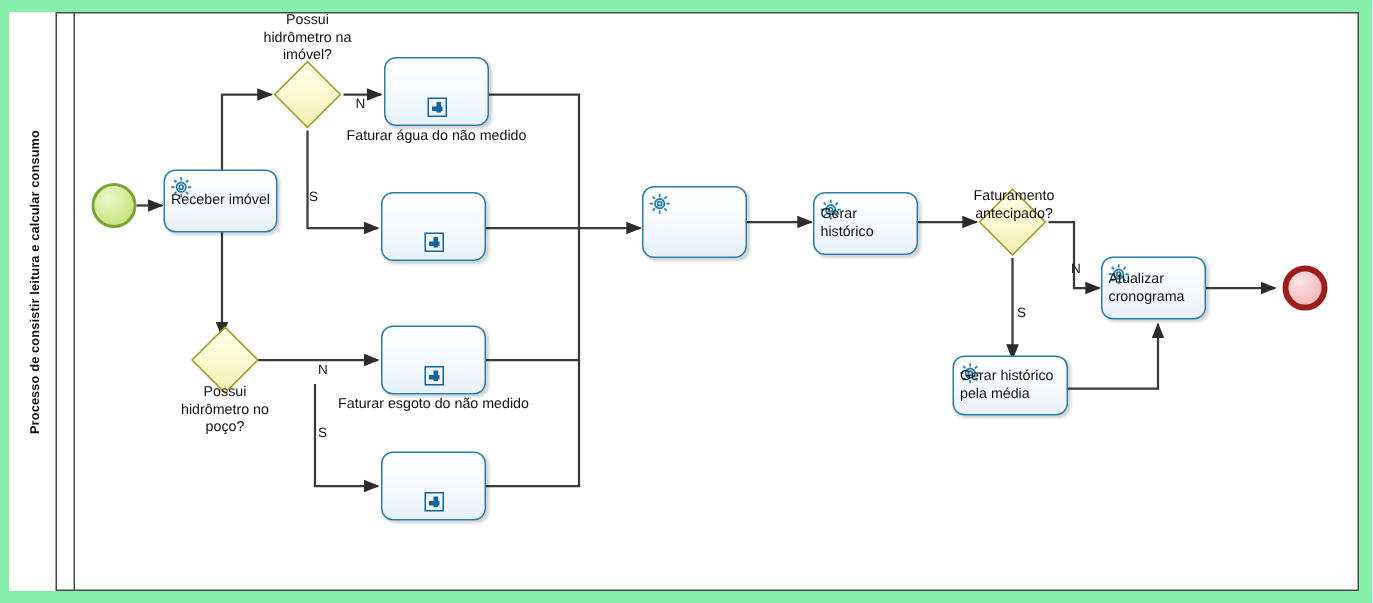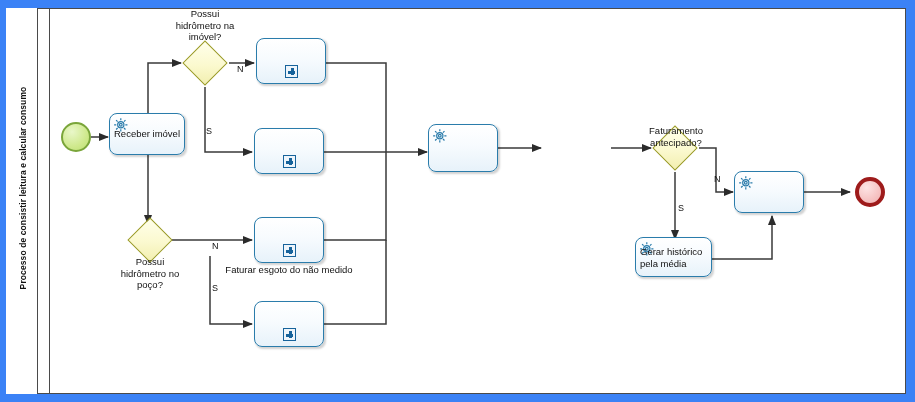--- a/index.html
+++ b/index.html
@@ -1,17 +1,17 @@
 <!DOCTYPE html>
 <html><head>
 <meta charset="utf-8">
 <style>
   html,body{margin:0;padding:0;background:#ffffff;}
   body{font-family:"Liberation Sans",sans-serif;}
-  #canvas{position:relative;width:915px;height:402px;background:#3b82f6;overflow:hidden;}
+  #canvas{position:relative;width:915px;height:402px;background:#86efac;overflow:hidden;}
 
   
   .pool{position:absolute;left:6px;top:8px;width:900px;height:386px;border:1px solid #4a4a4a;background:#ffffff;box-sizing:border-box;}
   .lane-header{position:absolute;left:6px;top:8px;width:32px;height:386px;border-right:1px solid #4a4a4a;box-sizing:border-box;background:#ffffff;}
   .lane-title{position:absolute;left:-170px;top:175px;width:374px;text-align:center;
     transform:rotate(-90deg);font-size:8.5px;font-weight:bold;color:#111;letter-spacing:.1px;white-space:nowrap;}
   .lane-divider{position:absolute;left:49px;top:8px;width:0;height:386px;border-left:1px solid #4a4a4a;}
 
   
   svg.wires{position:absolute;left:0;top:0;width:915px;height:402px;pointer-events:none;}
@@ -143,20 +143,21 @@
         <circle cx="11" cy="11" r="1.9"></circle>
         <path d="M11 1.6v3M11 17.4v3M1.6 11h3M17.4 11h3M4.4 4.4l2.1 2.1M15.5 15.5l2.1 2.1M17.6 4.4l-2.1 2.1M6.5 15.5l-2.1 2.1"></path>
       </g>
     </svg>
     <div class="task-label">Receber imóvel</div>
   </div>
 
   <div class="task" style="left:256px;top:38px;width:70px;height:46px;">
     <div class="plus-marker" style="left:28px;top:26px;"></div>
   </div>
+  <div class="sub-label" style="left:196px;top:85px;width:190px;">Faturar água do não medido</div>
 
   <div class="task" style="left:254px;top:128px;width:70px;height:46px;">
     <div class="plus-marker" style="left:28px;top:26px;"></div>
   </div>
 
   <div class="task" style="left:254px;top:217px;width:70px;height:46px;">
     <div class="plus-marker" style="left:28px;top:26px;"></div>
   </div>
   <div class="sub-label" style="left:194px;top:264px;width:190px;">Faturar esgoto do não medido</div>
 
@@ -167,20 +168,33 @@
   <div class="task" style="left:428px;top:124px;width:70px;height:48px;">
     <svg class="gear" viewBox="0 0 24 24">
       <g fill="none" stroke="#2a7cab" stroke-width="1.7">
         <circle cx="11" cy="11" r="4.4"></circle>
         <circle cx="11" cy="11" r="1.9"></circle>
         <path d="M11 1.6v3M11 17.4v3M1.6 11h3M17.4 11h3M4.4 4.4l2.1 2.1M15.5 15.5l2.1 2.1M17.6 4.4l-2.1 2.1M6.5 15.5l-2.1 2.1"></path>
       </g>
     </svg>
   </div>
 
+  <div class="task" style="left:542px;top:128px;width:70px;height:42px;">
+    <svg class="gear" viewBox="0 0 24 24">
+      <g fill="none" stroke="#2a7cab" stroke-width="1.7">
+        <circle cx="11" cy="11" r="4.4"></circle>
+        <circle cx="11" cy="11" r="1.9"></circle>
+        <path d="M11 1.6v3M11 17.4v3M1.6 11h3M17.4 11h3M4.4 4.4l2.1 2.1M15.5 15.5l2.1 2.1M17.6 4.4l-2.1 2.1M6.5 15.5l-2.1 2.1"></path>
+      </g>
+    </svg>
+    <div class="task-label">
+      <div>Gerar</div>
+      <div>histórico</div>
+    </div>
+  </div>
 
   <div class="task" style="left:635px;top:237px;width:77px;height:40px;">
     <svg class="gear" viewBox="0 0 24 24">
       <g fill="none" stroke="#2a7cab" stroke-width="1.7">
         <circle cx="11" cy="11" r="4.4"></circle>
         <circle cx="11" cy="11" r="1.9"></circle>
         <path d="M11 1.6v3M11 17.4v3M1.6 11h3M17.4 11h3M4.4 4.4l2.1 2.1M15.5 15.5l2.1 2.1M17.6 4.4l-2.1 2.1M6.5 15.5l-2.1 2.1"></path>
       </g>
     </svg>
     <div class="task-label">
@@ -190,15 +204,19 @@
   </div>
 
   <div class="task" style="left:734px;top:171px;width:70px;height:42px;">
     <svg class="gear" viewBox="0 0 24 24">
       <g fill="none" stroke="#2a7cab" stroke-width="1.7">
         <circle cx="11" cy="11" r="4.4"></circle>
         <circle cx="11" cy="11" r="1.9"></circle>
         <path d="M11 1.6v3M11 17.4v3M1.6 11h3M17.4 11h3M4.4 4.4l2.1 2.1M15.5 15.5l2.1 2.1M17.6 4.4l-2.1 2.1M6.5 15.5l-2.1 2.1"></path>
       </g>
     </svg>
+    <div class="task-label">
+      <div>Atualizar</div>
+      <div>cronograma</div>
+    </div>
   </div>
 
 </div>
 
 </body></html>

